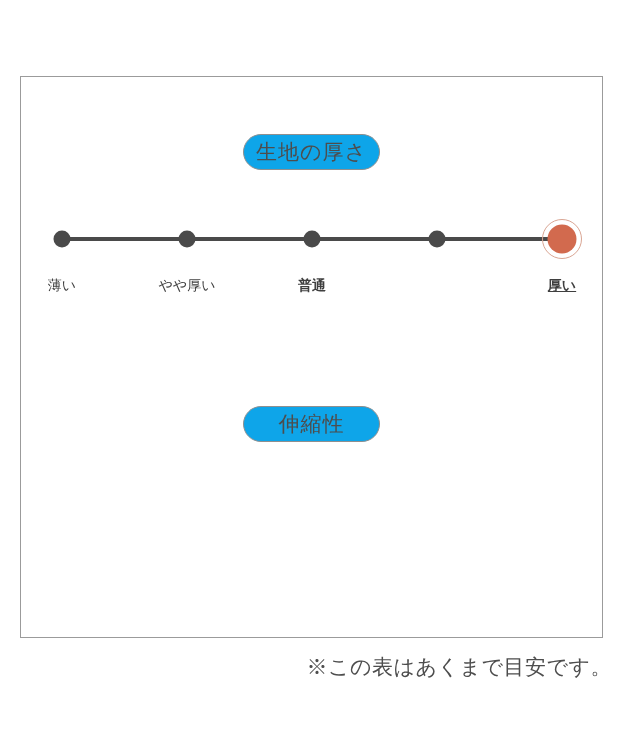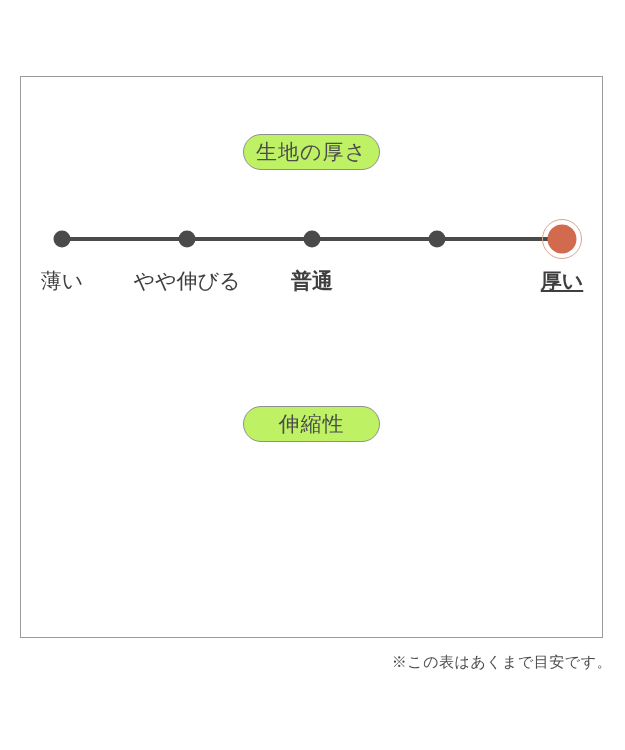--- a/index.html
+++ b/index.html
@@ -30,21 +30,21 @@
     margin: 0 auto;
     box-sizing: border-box;
     border: 1px solid var(--pill_border, #8f8f8f);
     border-radius: 19px;
     display: flex;
     align-items: center;
     justify-content: center;
     font-size: 21px;
     letter-spacing: 1px;
     color: var(--pill_text, #4d4d4d);
-    background: #bef264;
+    background: #0ea5e9;
   }
   .track { position: absolute; left: 41px; top: 0; width: 500px; height: 100%; }
   .line {
     position: absolute;
     top: 103px; left: 0; right: 0;
     height: 4px;
     border-radius: 2px;
     background: var(--line, #4a4a4a);
   }
   .dot {
@@ -67,53 +67,53 @@
     width: 40px; height: 40px;
     box-sizing: border-box;
     border: 1px solid var(--accent_ring, #d9a593);
     border-radius: 50%;
     background: transparent;
     transform: translate(-50%, -50%);
     z-index: 1;
   }
   .lab {
     position: absolute;
-    top: 133px;
+    top: 143px;
     transform: translateX(-50%);
     white-space: nowrap;
-    font-size: 21px;
+    font-size: 14px;
     color: var(--label_text, #3f3f3f);
   }
   .lab.selected { font-weight: bold; }
   .note {
     position: absolute;
     right: 13px;
     top: 653px;
-    font-size: 15px;
+    font-size: 21px;
     letter-spacing: 0.5px;
     color: var(--note_text, #4d4d4d);
     text-align: right;
   }
 </style>
 </head>
 <body>
 
 <div class="page">
   <div class="panel">
     <div id="scales">
         <section class="scale scale-1">
           <div class="pill">
             <span>生地の厚さ</span>
           </div>
           <div class="track">
             <div class="line"></div>
             <div class="dot" style="left: 0%;"></div>
             <span class="lab" style="left: 0%;">薄い</span>
             <div class="dot" style="left: 25%;"></div>
-            <span class="lab" style="left: 25%;">やや伸びる</span>
+            <span class="lab" style="left: 25%;">やや厚い</span>
             <div class="dot" style="left: 50%;"></div>
             <span class="lab" style="left: 50%; font-weight: bold;">普通</span>
             <div class="dot" style="left: 75%;"></div>
             <div class="ring" style="left: 100%;"></div>
             <div class="dot selected" style="left: 100%;"></div>
             <span class="lab selected" style="left: 100%; text-decoration: underline;">厚い</span>
           </div>
         </section>
         <section class="scale scale-2">
           <div class="pill">

